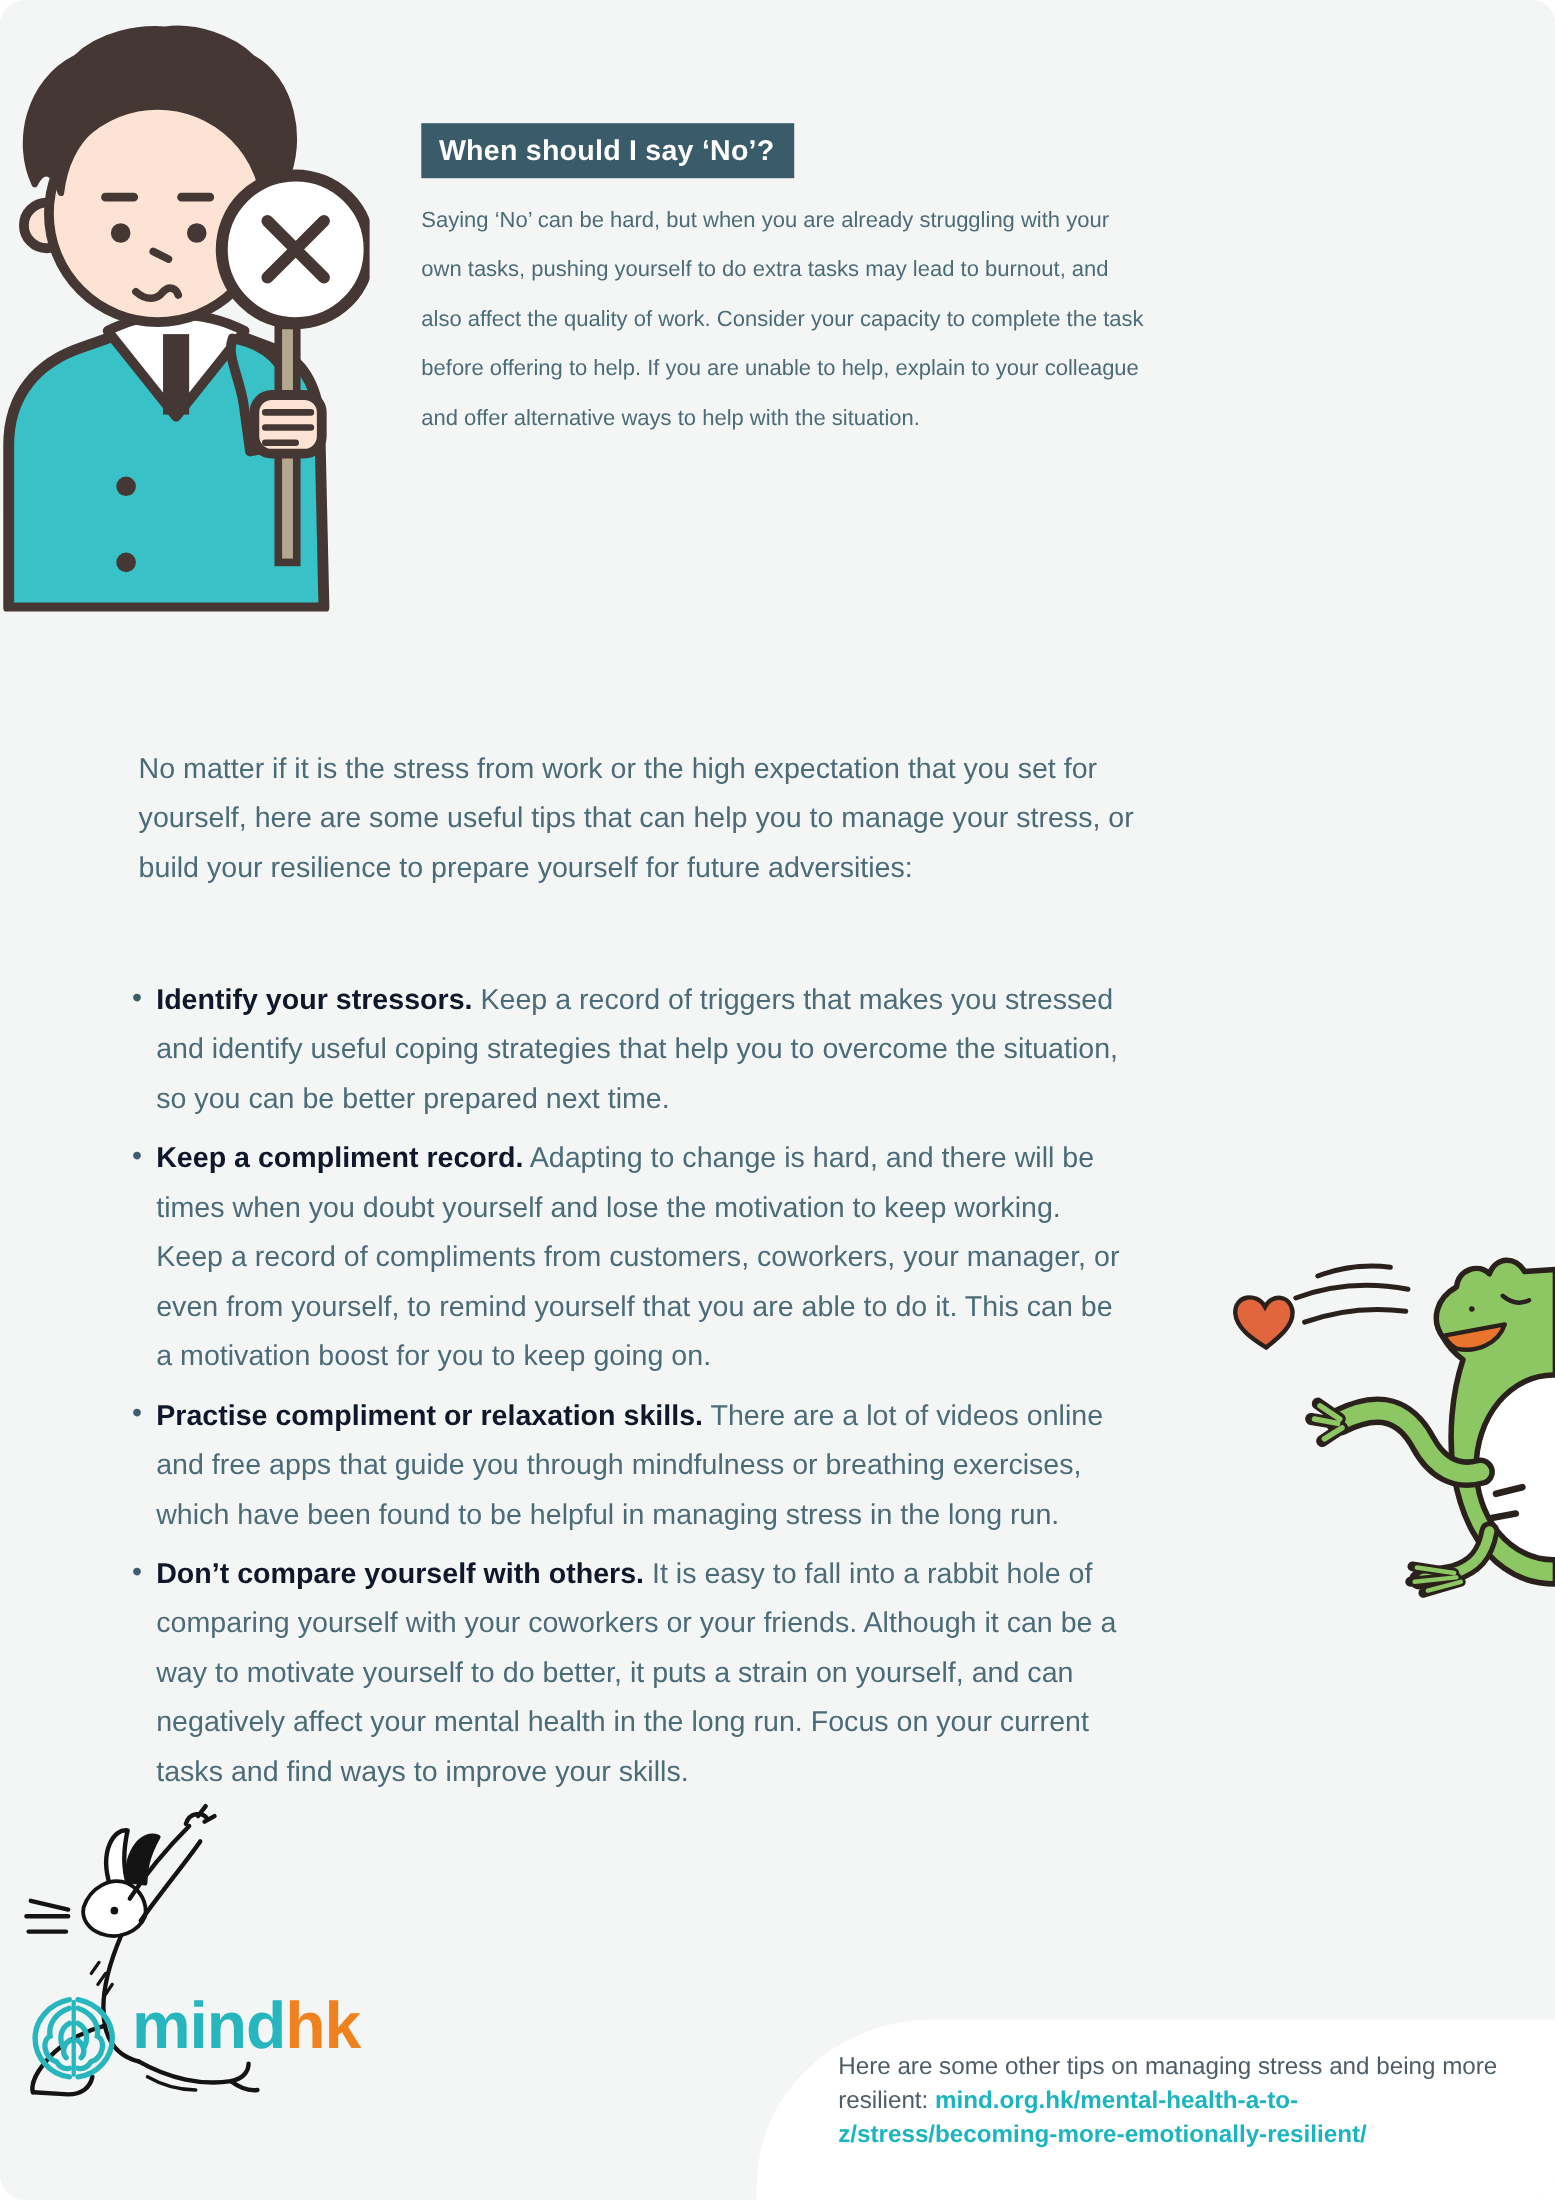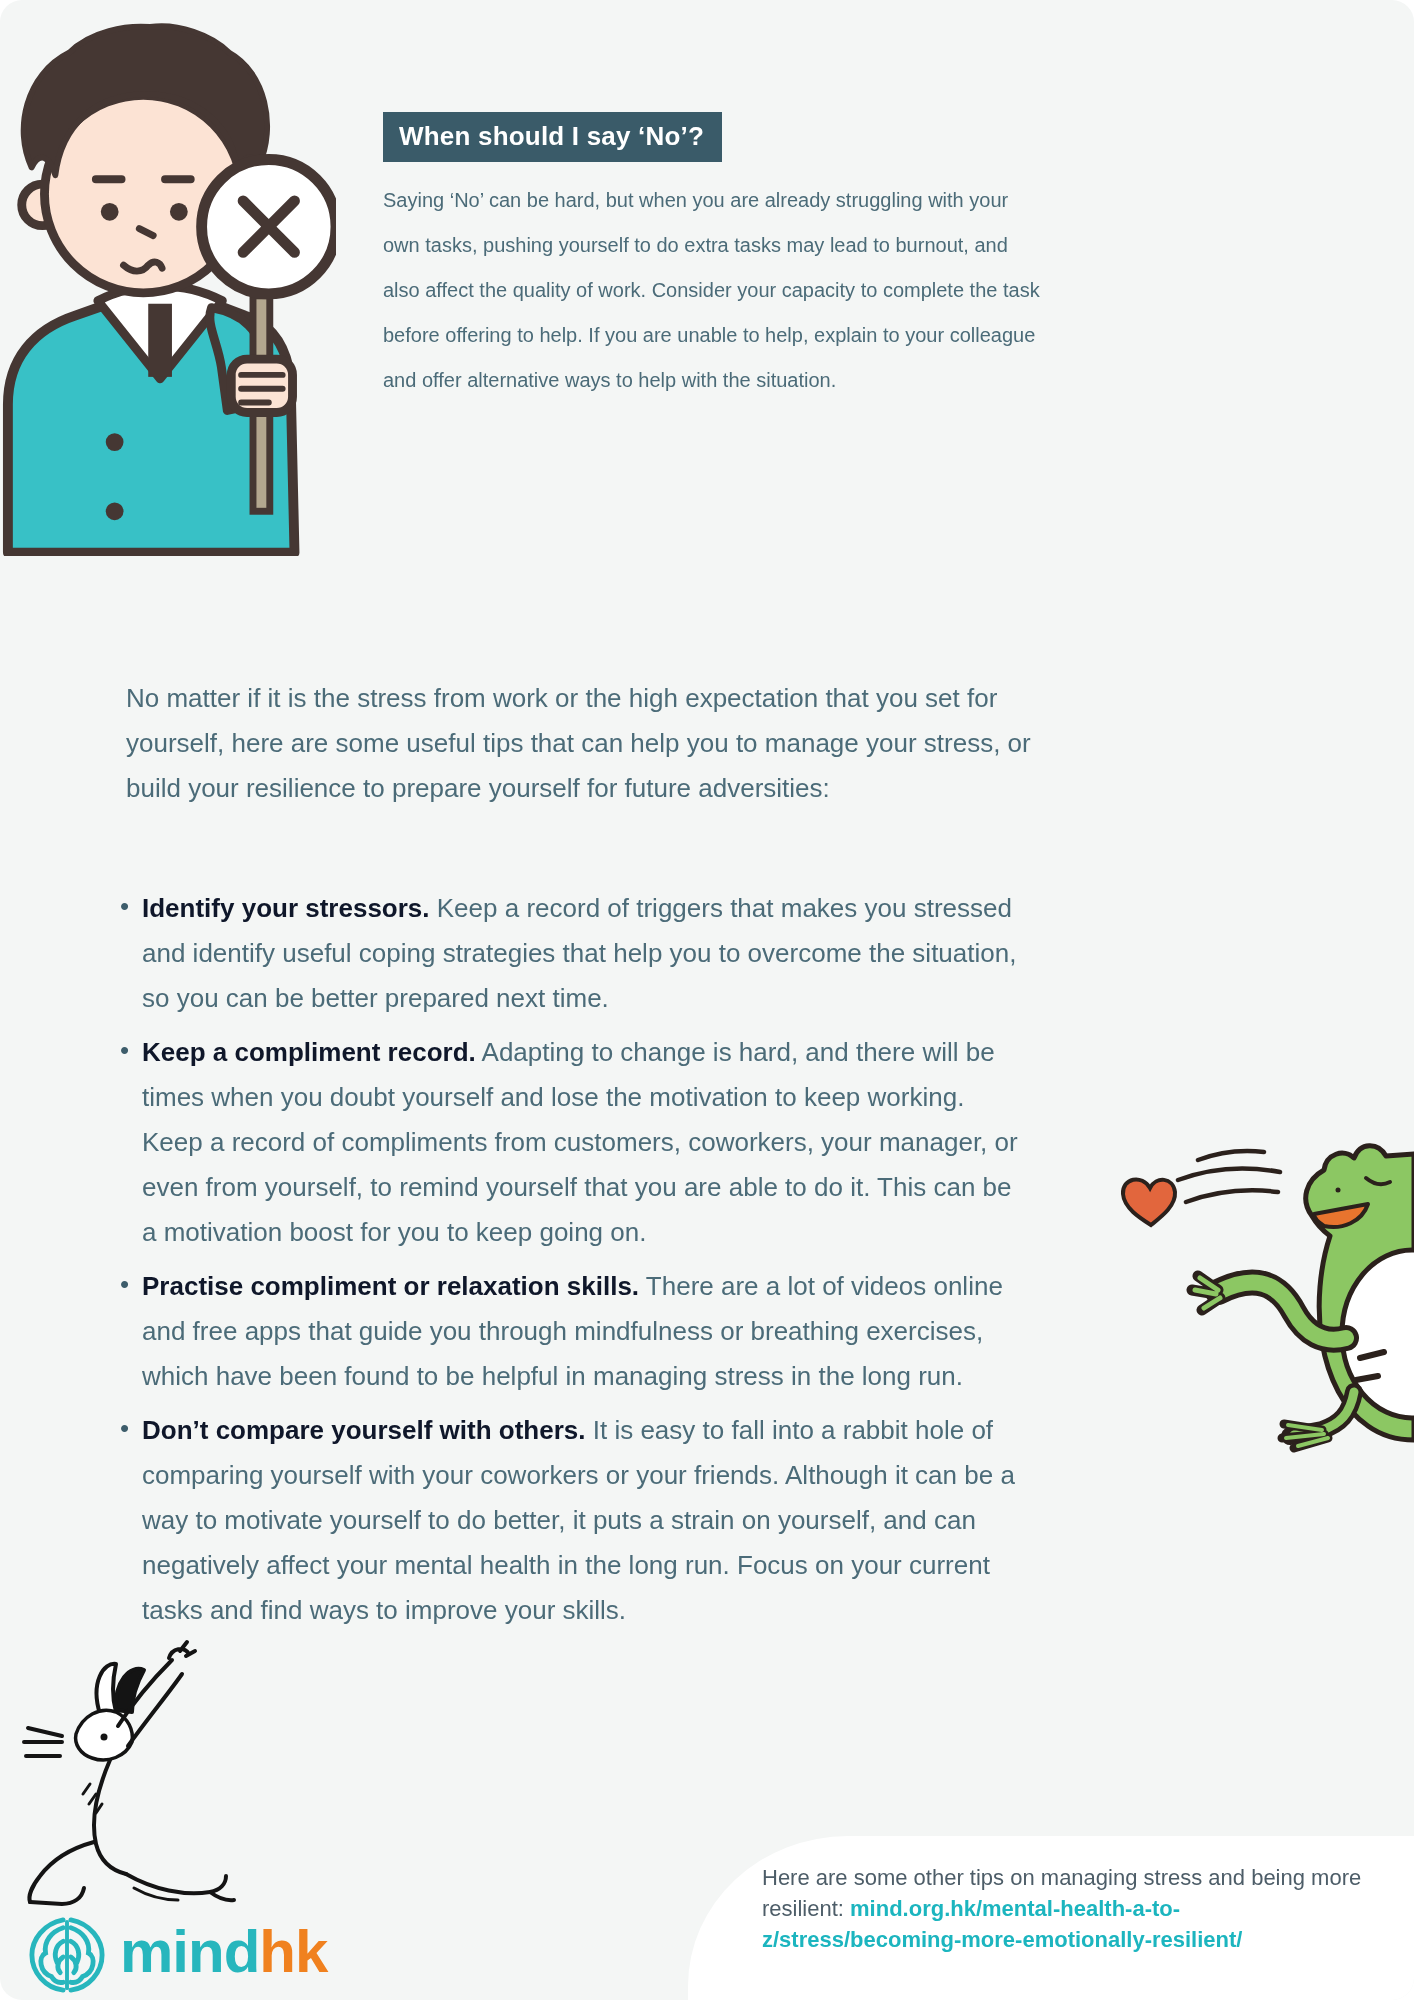--- a/index.html
+++ b/index.html
@@ -78,21 +78,21 @@
     left: 74px; top: 26px;
     width: 606px;
     font-size: 22px;
     line-height: 31px;
     color: #4d5d68;
     overflow-wrap: break-word;
   }
   .footer-link { color: #1cb5bf; font-weight: bold; text-decoration: none; }
 
   
-  .logo { left: 28px; top: 1914px; display: flex; align-items: center; gap: 14px; }
+  .logo { left: 28px; top: 1812px; display: flex; gap: 14px; }
   .logo-text { font-size: 60px; font-weight: bold; letter-spacing: -1px; line-height: 1; padding-bottom: 6px;}
   .logo-mind { color: #27b6bd; }
   .logo-hk { color: #f0811f; }
 
   svg { display: block; }
 </style>
 </head>
 <body>
 
 <div class="page">

